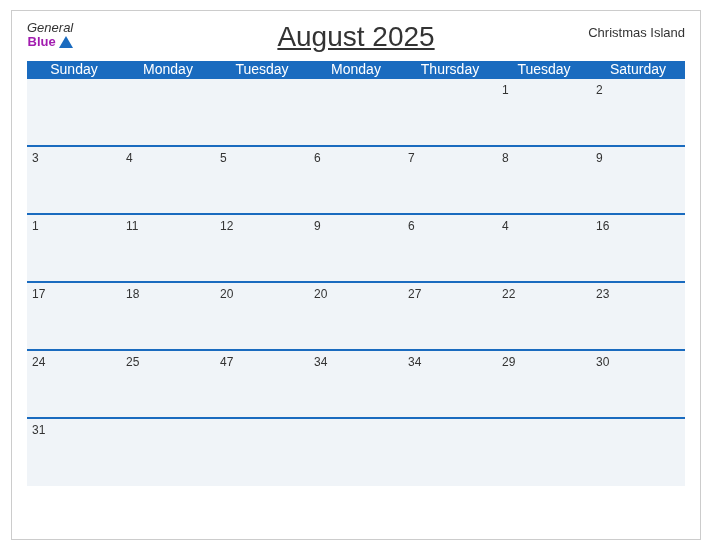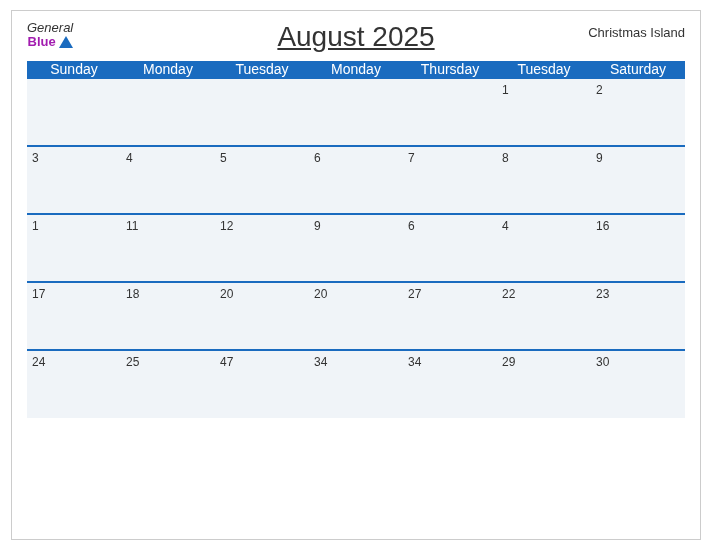--- a/index.html
+++ b/index.html
@@ -177,15 +177,24 @@
         </tr>
         <tr>
           <td><span class="day-num">24</span></td>
           <td><span class="day-num">25</span></td>
           <td><span class="day-num">47</span></td>
           <td><span class="day-num">34</span></td>
           <td><span class="day-num">34</span></td>
           <td><span class="day-num">29</span></td>
           <td><span class="day-num">30</span></td>
         </tr>
+        <tr>
+          <td><span class="day-num">31</span></td>
+          <td></td>
+          <td></td>
+          <td></td>
+          <td></td>
+          <td></td>
+          <td></td>
+        </tr>
       </tbody>
   </table>
 </div>
 
 </body></html>

